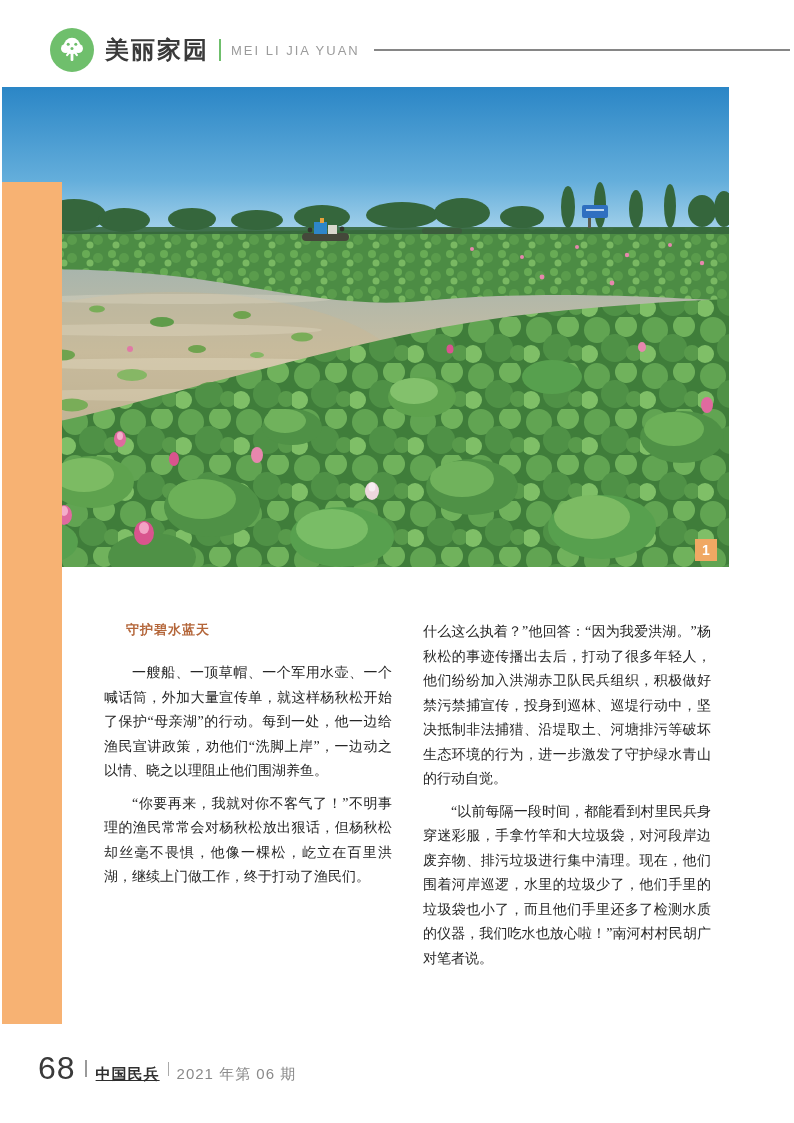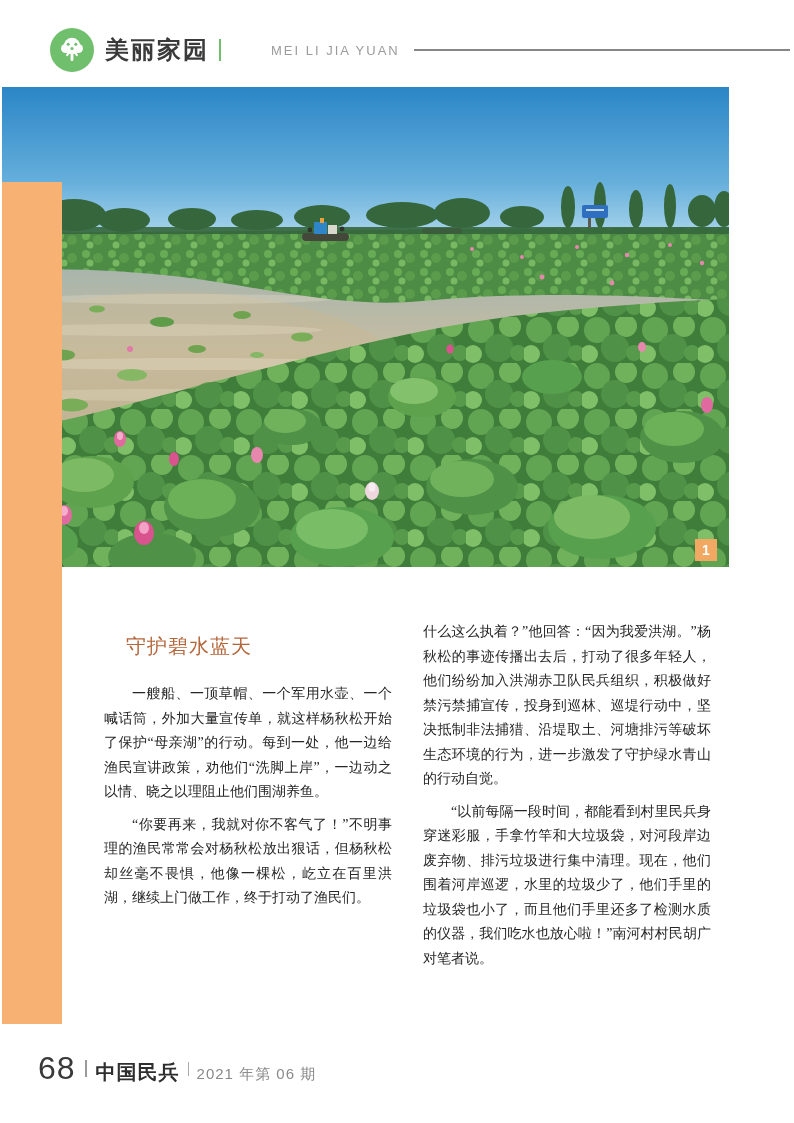--- a/index.html
+++ b/index.html
@@ -9,49 +9,49 @@
   }
   
   .header{position:absolute;left:50px;top:28px;width:740px;height:44px;
     display:flex;align-items:center;}
   .logo-circle{width:44px;height:44px;border-radius:50%;background:#6fbf6c;
     display:flex;align-items:center;justify-content:center;flex:0 0 auto;}
   .logo-circle svg{display:block;}
   .section-cn{margin-left:11px;font-size:24px;font-weight:bold;color:#3a3a3a;
     letter-spacing:2px;white-space:nowrap;}
   .vdiv{width:2px;height:22px;background:#6fbf6c;margin:0 10px;}
-  .section-py{font-size:13px;color:#9b9b9b;letter-spacing:2px;white-space:nowrap;margin-left:40px;}
+  .section-py{font-size:13px;color:#9b9b9b;letter-spacing:2px;white-space:nowrap;}
   .header-rule{flex:1;height:2px;background:#868686;margin-left:14px;}
 
   
   .photo{position:absolute;left:2px;top:87px;width:727px;height:480px;z-index:1;}
   .photo svg{display:block;}
   .photo-badge{position:absolute;right:12px;bottom:6px;width:22px;height:22px;
     background:#f0a863;color:#ffffff;font-size:14px;font-weight:bold;
     display:flex;align-items:center;justify-content:center;z-index:2;}
 
   
   .accent-bar{position:absolute;left:2px;top:182px;width:60px;height:842px;
     background:#f7b273;z-index:3;}
 
   
   .content{position:absolute;left:96px;top:612px;width:623px;display:flex;gap:15px;z-index:2;}
   .col{width:304px;}
-  .article-title{margin:21px 0 22px 30px;font-size:20px;font-weight:normal;
+  .article-title{margin:9px 0 22px 30px;font-size:13px;font-weight:bold;
     color:#b4663a;letter-spacing:1px;font-family:"Liberation Sans","DejaVu Sans",sans-serif;}
   .col p{margin:8px;font-size:14px;line-height:24.5px;color:#262626;
     text-align:justify;font-family:"Liberation Serif","DejaVu Serif",serif;}
   .col p.indent{text-indent:2em;}
 
   
   .footer{position:absolute;left:38px;top:1050px;display:flex;align-items:baseline;z-index:2;}
   .page-num{font-size:32px;color:#3a3a3a;letter-spacing:1px;}
   .fsep{width:2px;height:17px;background:#9a9a9a;margin:0 9px;align-self:center;}
   .fsep2{width:1px;height:14px;background:#aaaaaa;margin:0 8px;align-self:center;}
-  .mag-name{font-size:20px;font-weight:bold;color:#2e2e2e;letter-spacing:1px;}
+  .mag-name{font-size:15px;font-weight:bold;color:#2e2e2e;letter-spacing:1px;text-decoration:underline;}
   .issue{font-size:15px;color:#8a8a8a;letter-spacing:1px;}
 </style>
 </head>
 <body>
 
 <div class="header">
   <div class="logo-circle">
     <span>
       <svg width="30" height="30" viewBox="0 0 30 30">
         <g fill="#ffffff">

